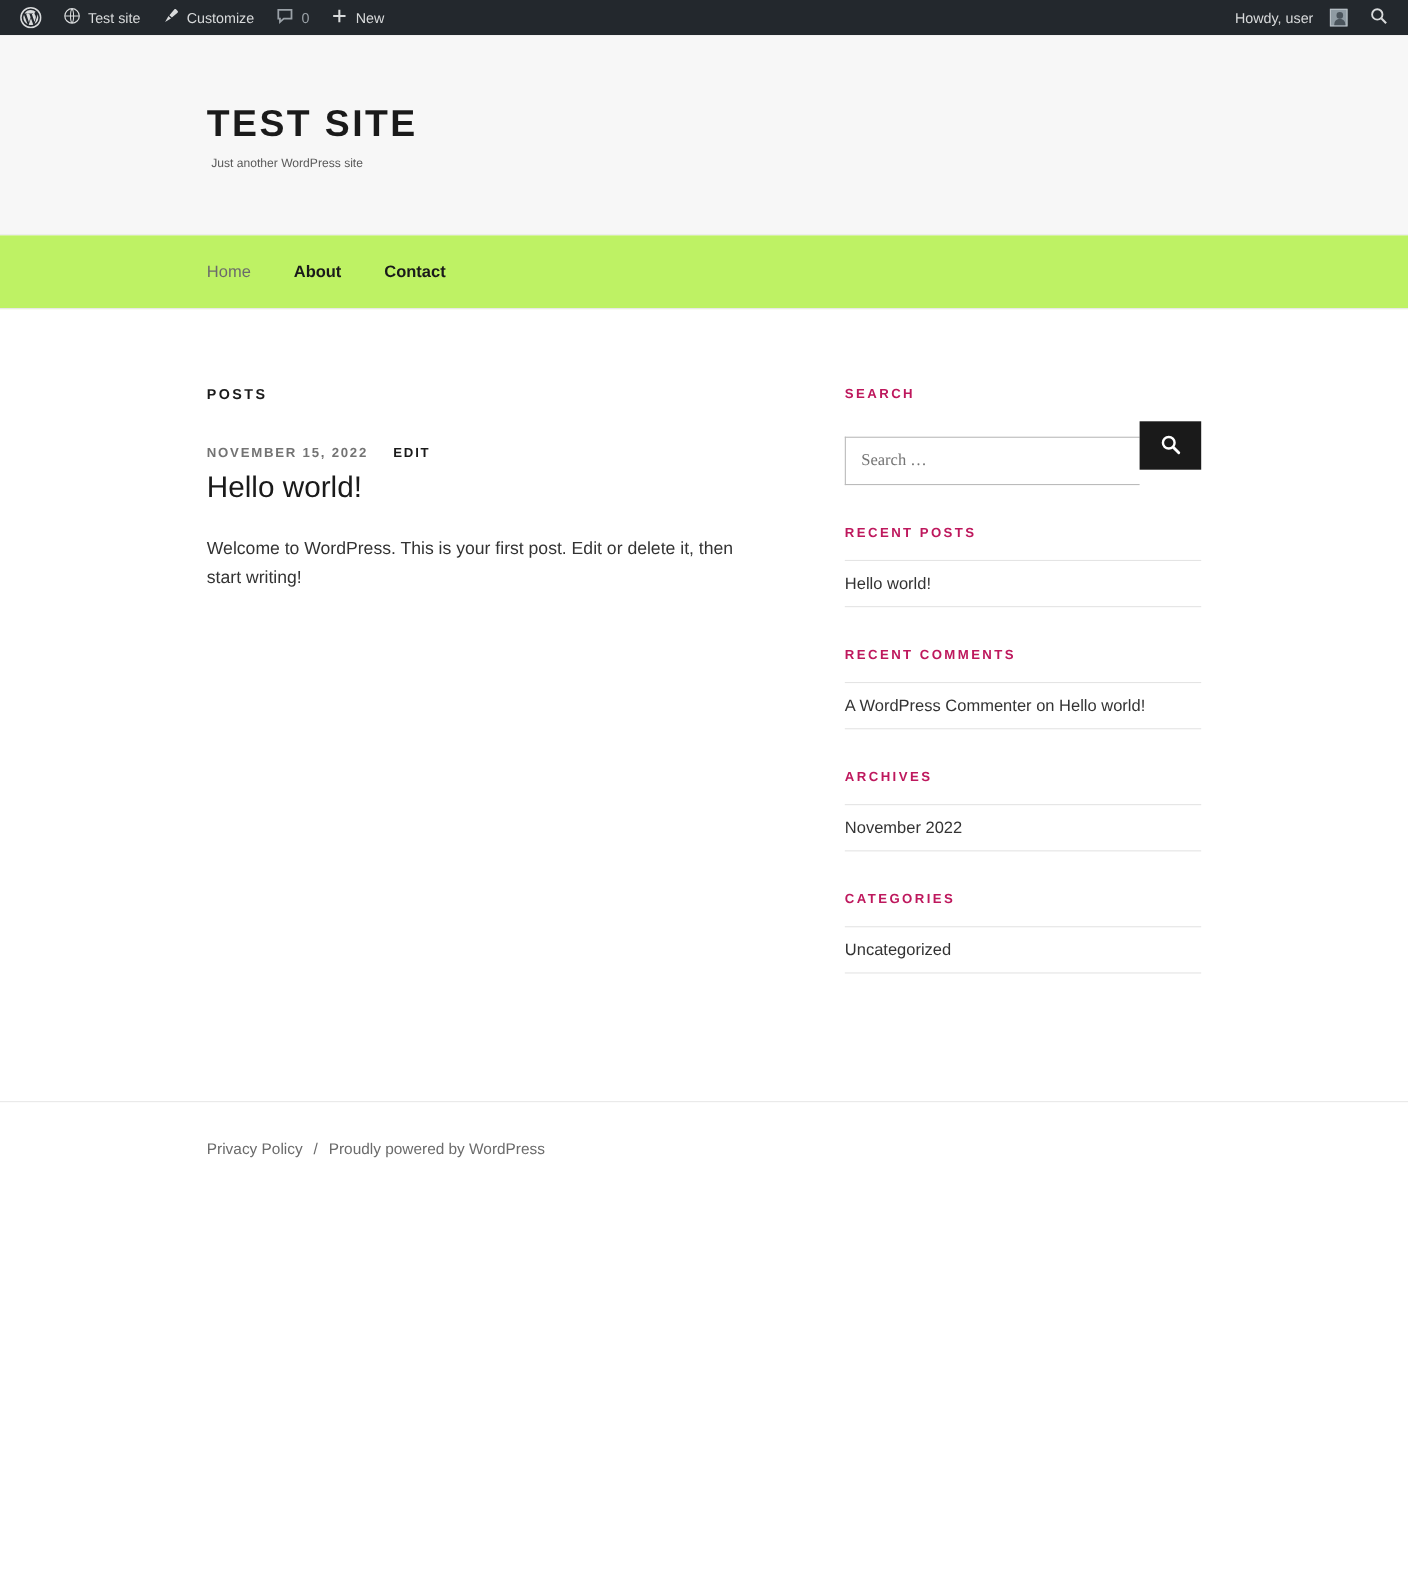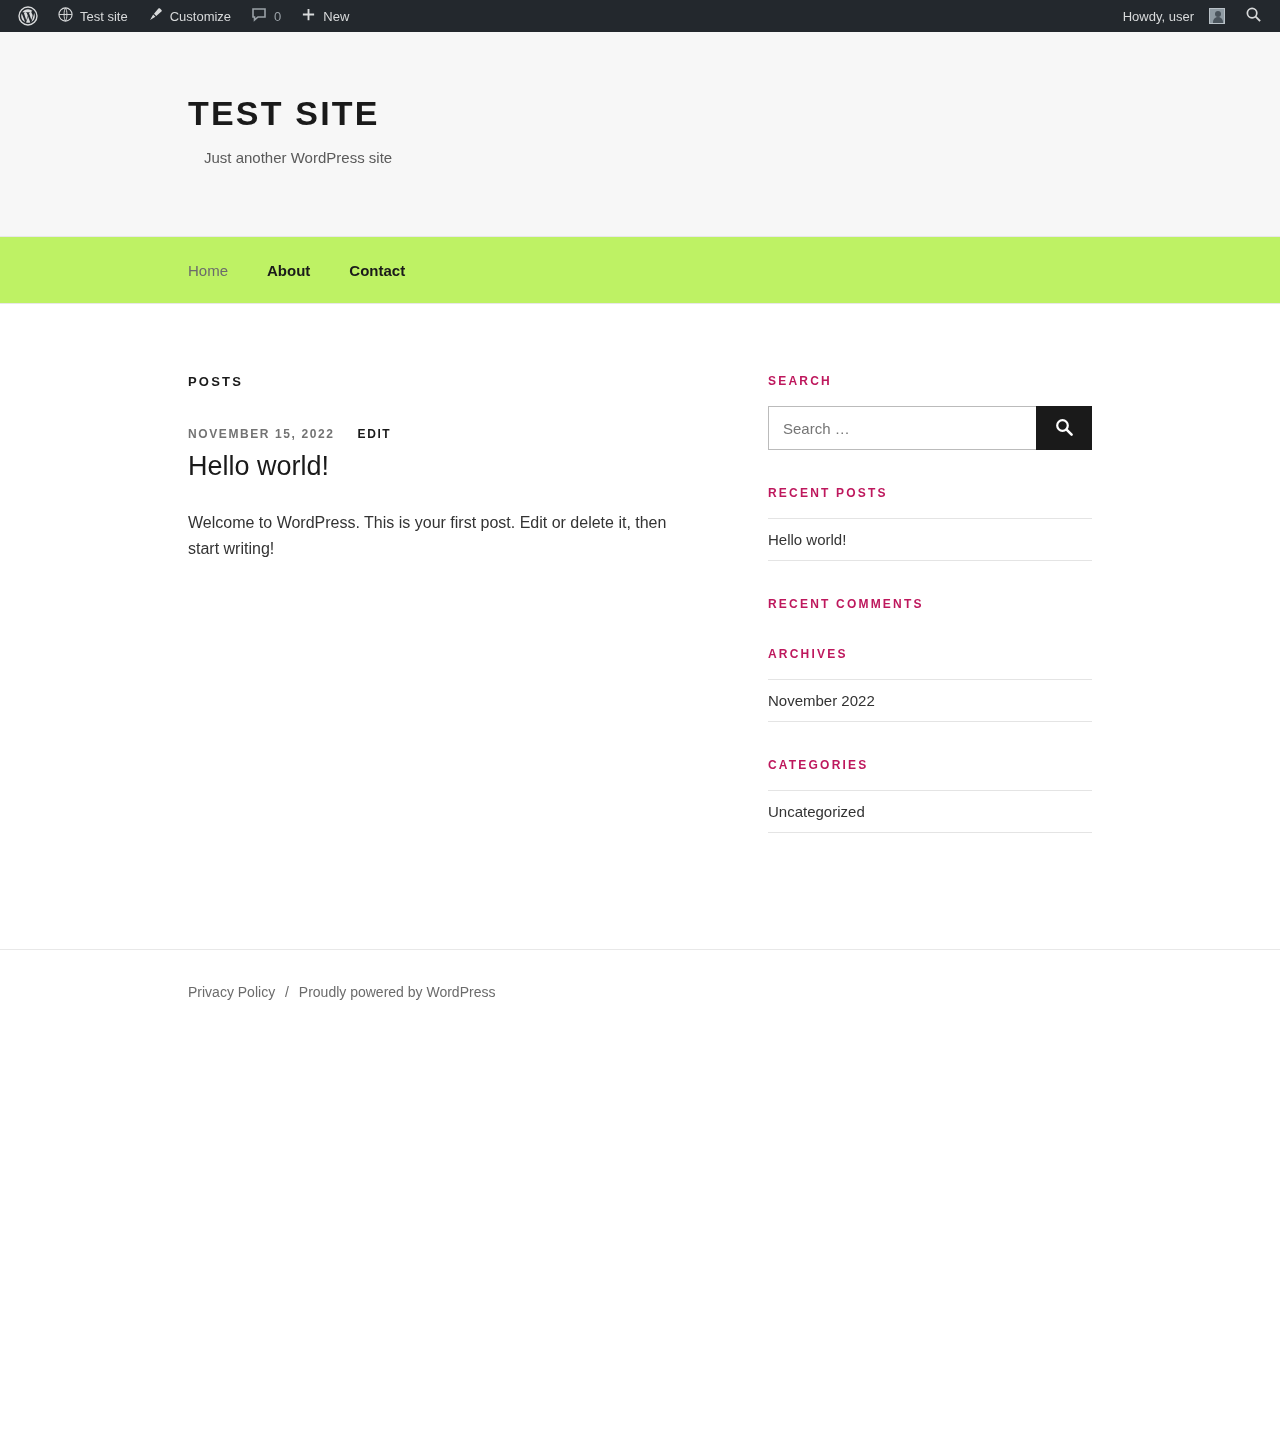--- a/index.html
+++ b/index.html
@@ -77,23 +77,23 @@
   }
   .site-title {
     font-size: 34px;
     font-weight: bold;
     letter-spacing: 2.2px;
     text-transform: uppercase;
     margin: 0 0 10px 0;
     color: #1a1a1a;
   }
   .site-desc {
-    font-size: 15px;
+    font-size: 11px;
     color: #5a5a5a;
-    margin: 16px;
+    margin: 4px;
   }
 
   
   .site-nav {
     border-bottom: 1px solid #e8e8e8;
     background: #bef264;
   }
   .nav-inner {
     display: flex;
     align-items: center;
@@ -163,23 +163,24 @@
   }
   .search-row { display: flex; }
   .search-input {
     flex: 1;
     height: 44px;
     border: 1px solid #bbb;
     border-right: none;
     padding: 0 14px;
     font-size: 15px;
     color: #444;
-    font-family: Liberation Sans, sans-serif;
+    font-family: Liberation Serif, serif;
     background: #fff;
     outline: none;
+    margin-top: 14px;
   }
   .search-btn {
     width: 56px;
     height: 44px;
     background: #1a1a1a;
     border: none;
     display: flex;
     align-items: center;
     justify-content: center;
     cursor: pointer;
@@ -328,20 +329,27 @@
         <h3 class="widget-title">Recent Posts</h3>
         <ul class="widget-list">
           <li>
             <a href="#">Hello world!</a>
           </li>
         </ul>
       </section>
 
       <section class="widget">
         <h3 class="widget-title">Recent Comments</h3>
+        <ul class="widget-list">
+          <li class="comment-line">
+            <span>A WordPress Commenter</span>
+            <span>on</span>
+            <a href="#">Hello world!</a>
+          </li>
+        </ul>
       </section>
 
       <section class="widget">
         <h3 class="widget-title">Archives</h3>
         <ul class="widget-list">
           <li>
             <a href="#">November 2022</a>
           </li>
         </ul>
       </section>

